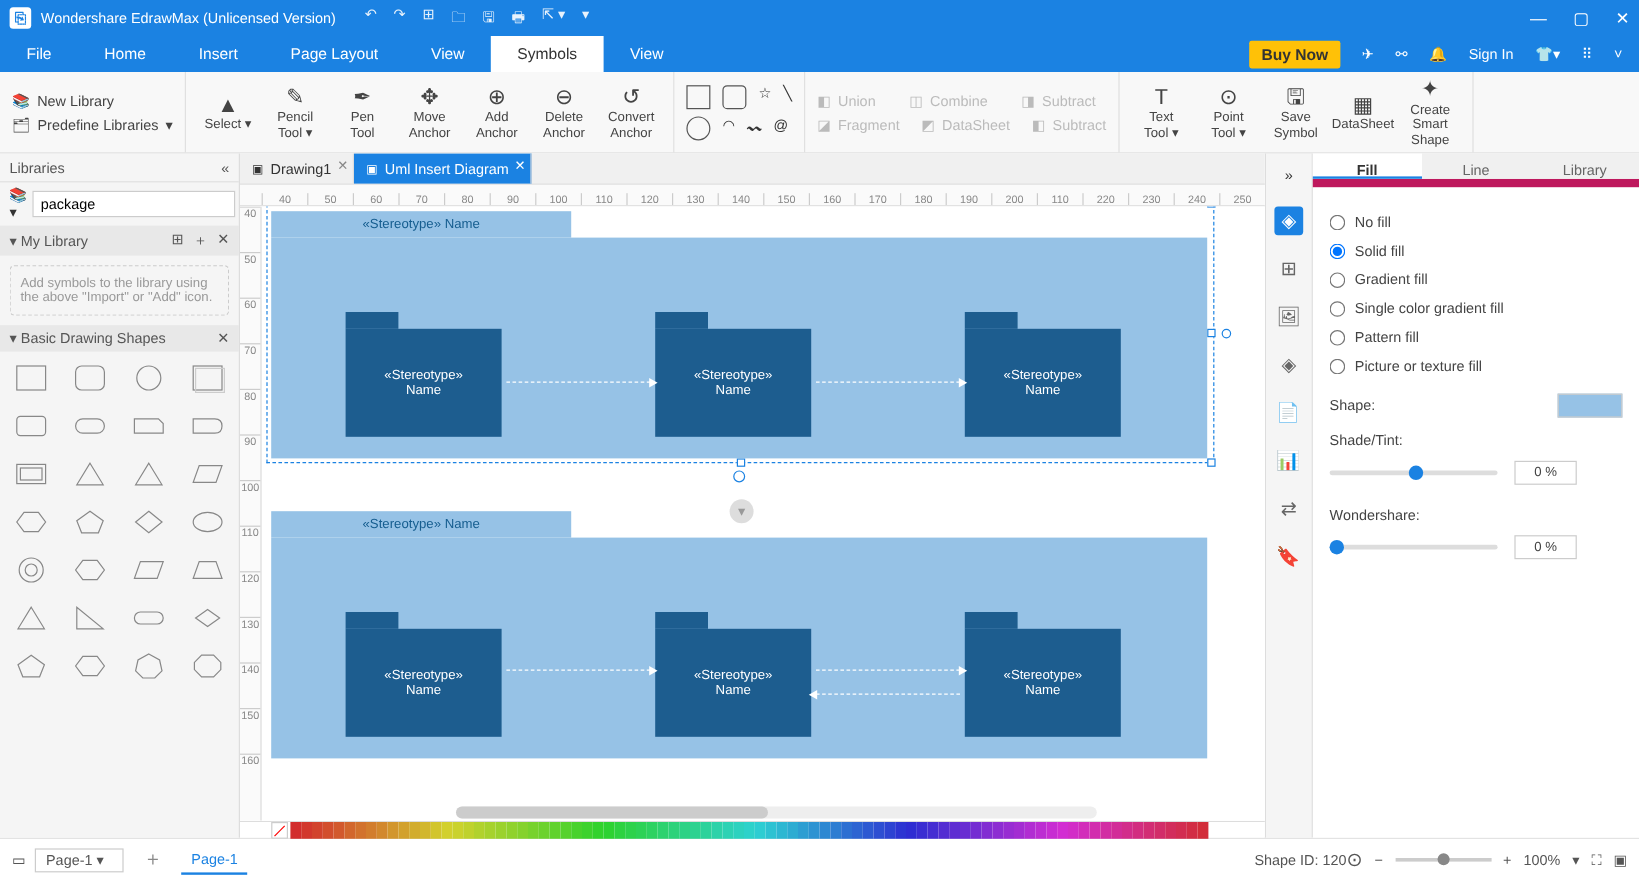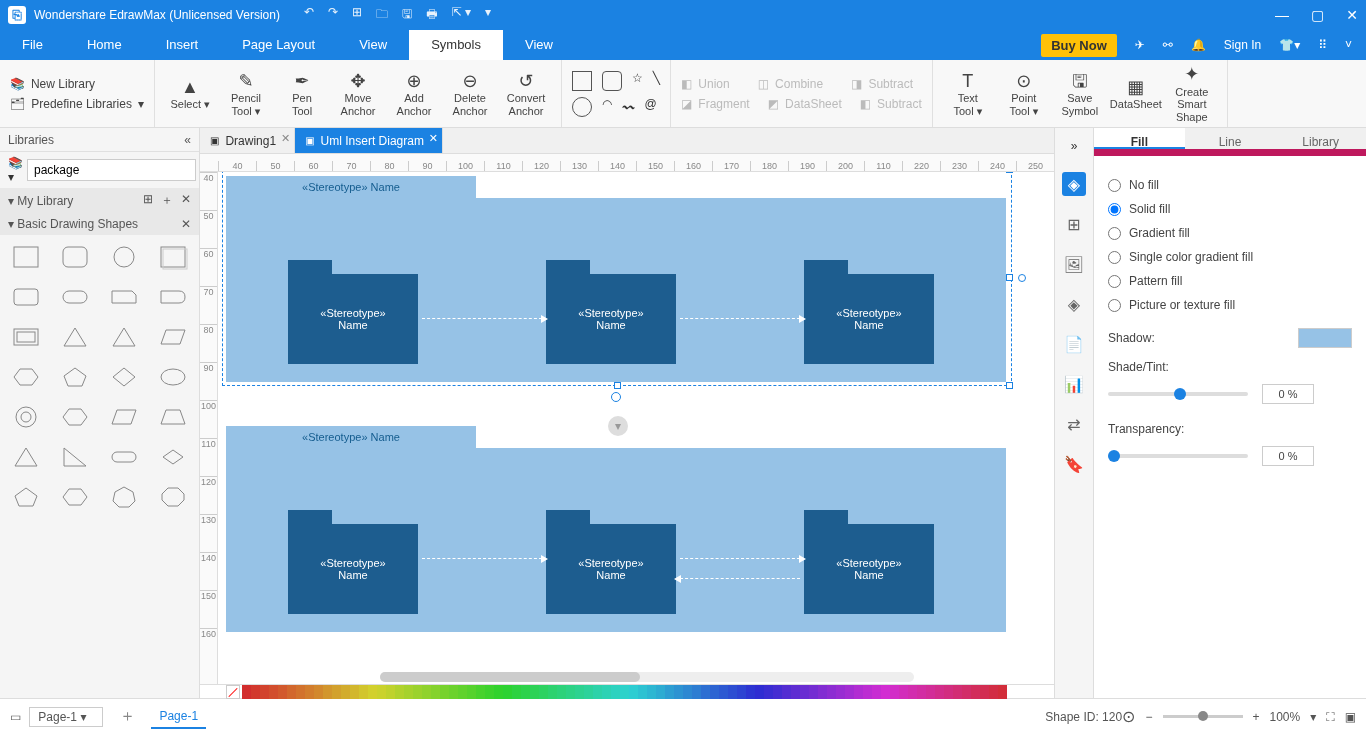--- a/index.html
+++ b/index.html
@@ -258,20 +258,21 @@
         </div>
     </div>
     <div class="lp-section">
         <span>▾ <span>My Library</span></span>
         <span style="display:flex;gap:8px;">
           <span>⊞</span>
           <span>＋</span>
           <span>✕</span>
         </span>
       </div>
+    <div class="lp-hint">Add symbols to the library using the above "Import" or "Add" icon.</div>
     <div class="lp-section">
         <span>▾ <span>Basic Drawing Shapes</span></span>
         <span>✕</span>
       </div>
     <div class="shape-grid">
 
       <div class="sh">
           <svg width="28" height="24">
             <rect x="2" y="2" width="24" height="20" fill="none" stroke="#888"></rect>
           </svg>
@@ -647,31 +648,31 @@
     <div class="rp-body">
       <div id="fillopts">
           <label><input type="radio" name="fill" style=""> No fill</label>
           <label><input type="radio" name="fill" checked="" style=""> Solid fill</label>
           <label><input type="radio" name="fill" style=""> Gradient fill</label>
           <label><input type="radio" name="fill" style=""> Single color gradient fill</label>
           <label><input type="radio" name="fill" style=""> Pattern fill</label>
           <label><input type="radio" name="fill" style=""> Picture or texture fill</label>
         </div>
       <div class="rp-row">
-          <span>Shadow:</span>
+          <span>Shape:</span>
           <div class="swatch"></div>
         </div>
       <div style="margin-top:12px">Shade/Tint:</div>
       <div style="display:flex;align-items:center;gap:14px;margin-top:10px;">
         <div class="slider">
             <div class="knob" style="left:66px;"></div>
           </div>
         <div class="spin">0 %</div>
       </div>
-      <div style="margin-top:18px">Transparency:</div>
+      <div style="margin-top:18px">Wondershare:</div>
       <div style="display:flex;align-items:center;gap:14px;margin-top:10px;">
         <div class="slider">
             <div class="knob" style="left:0;"></div>
           </div>
         <div class="spin">0 %</div>
       </div>
     </div>
   </div>
 </div>
 

